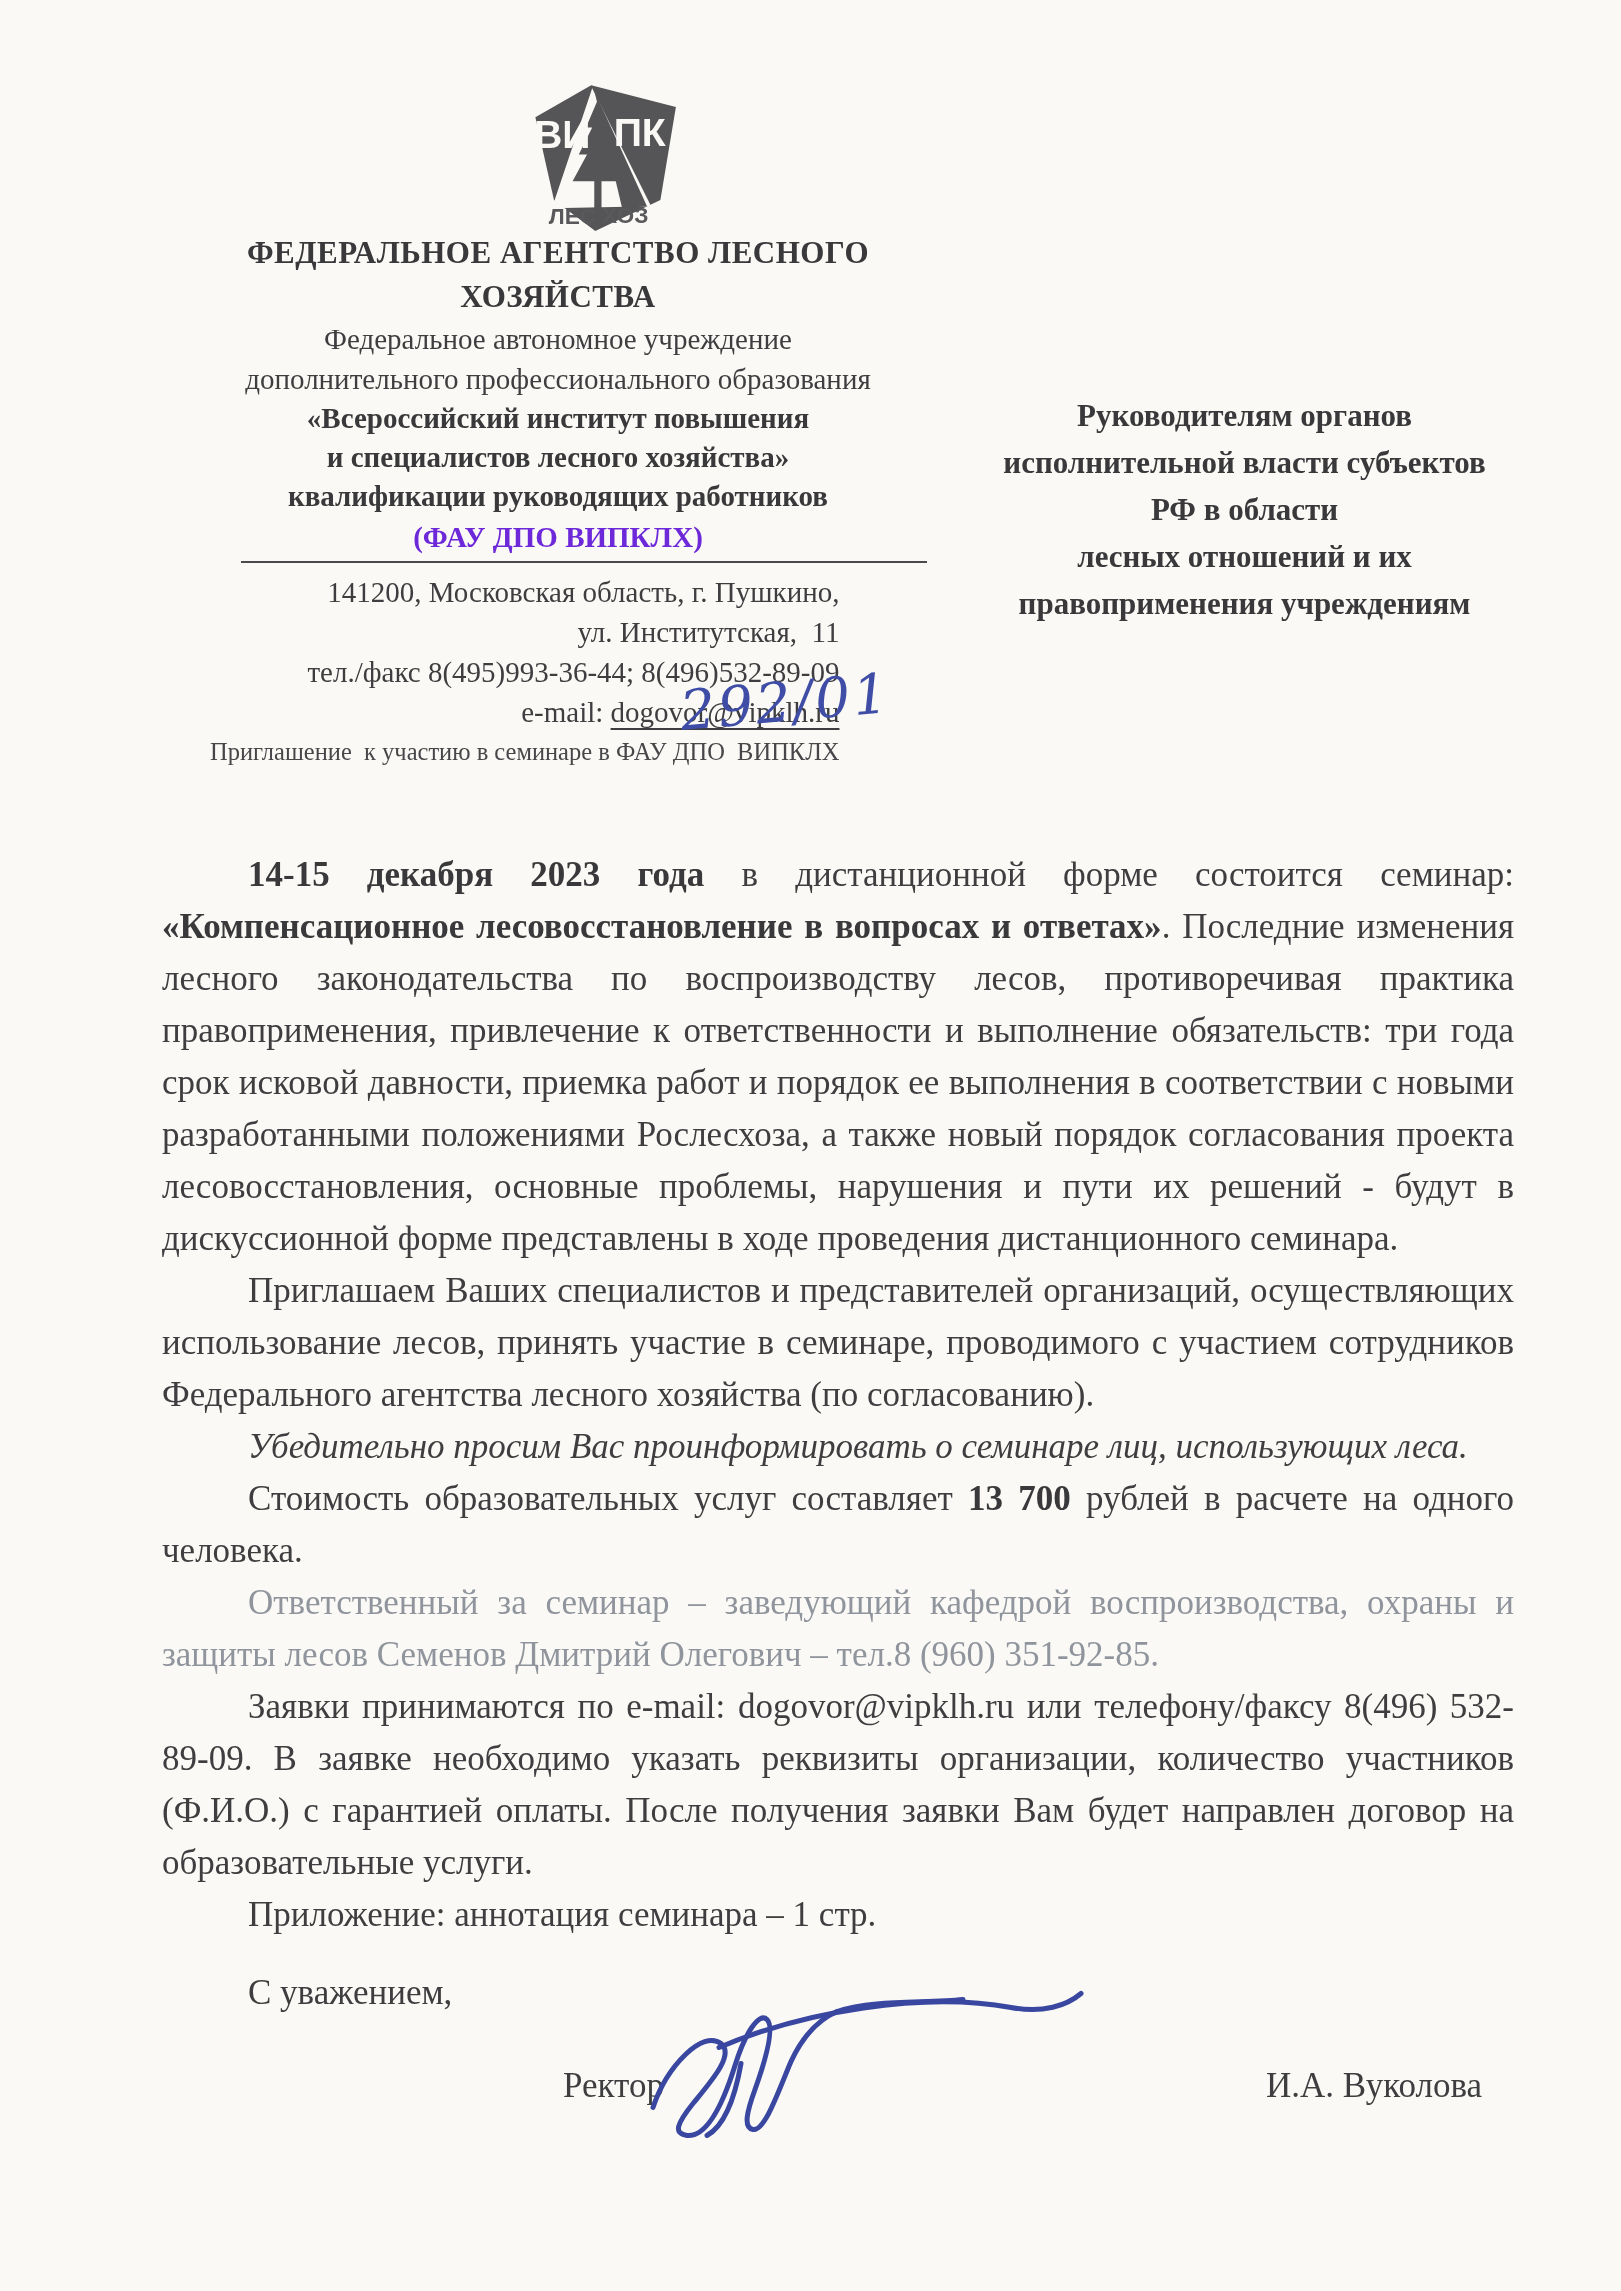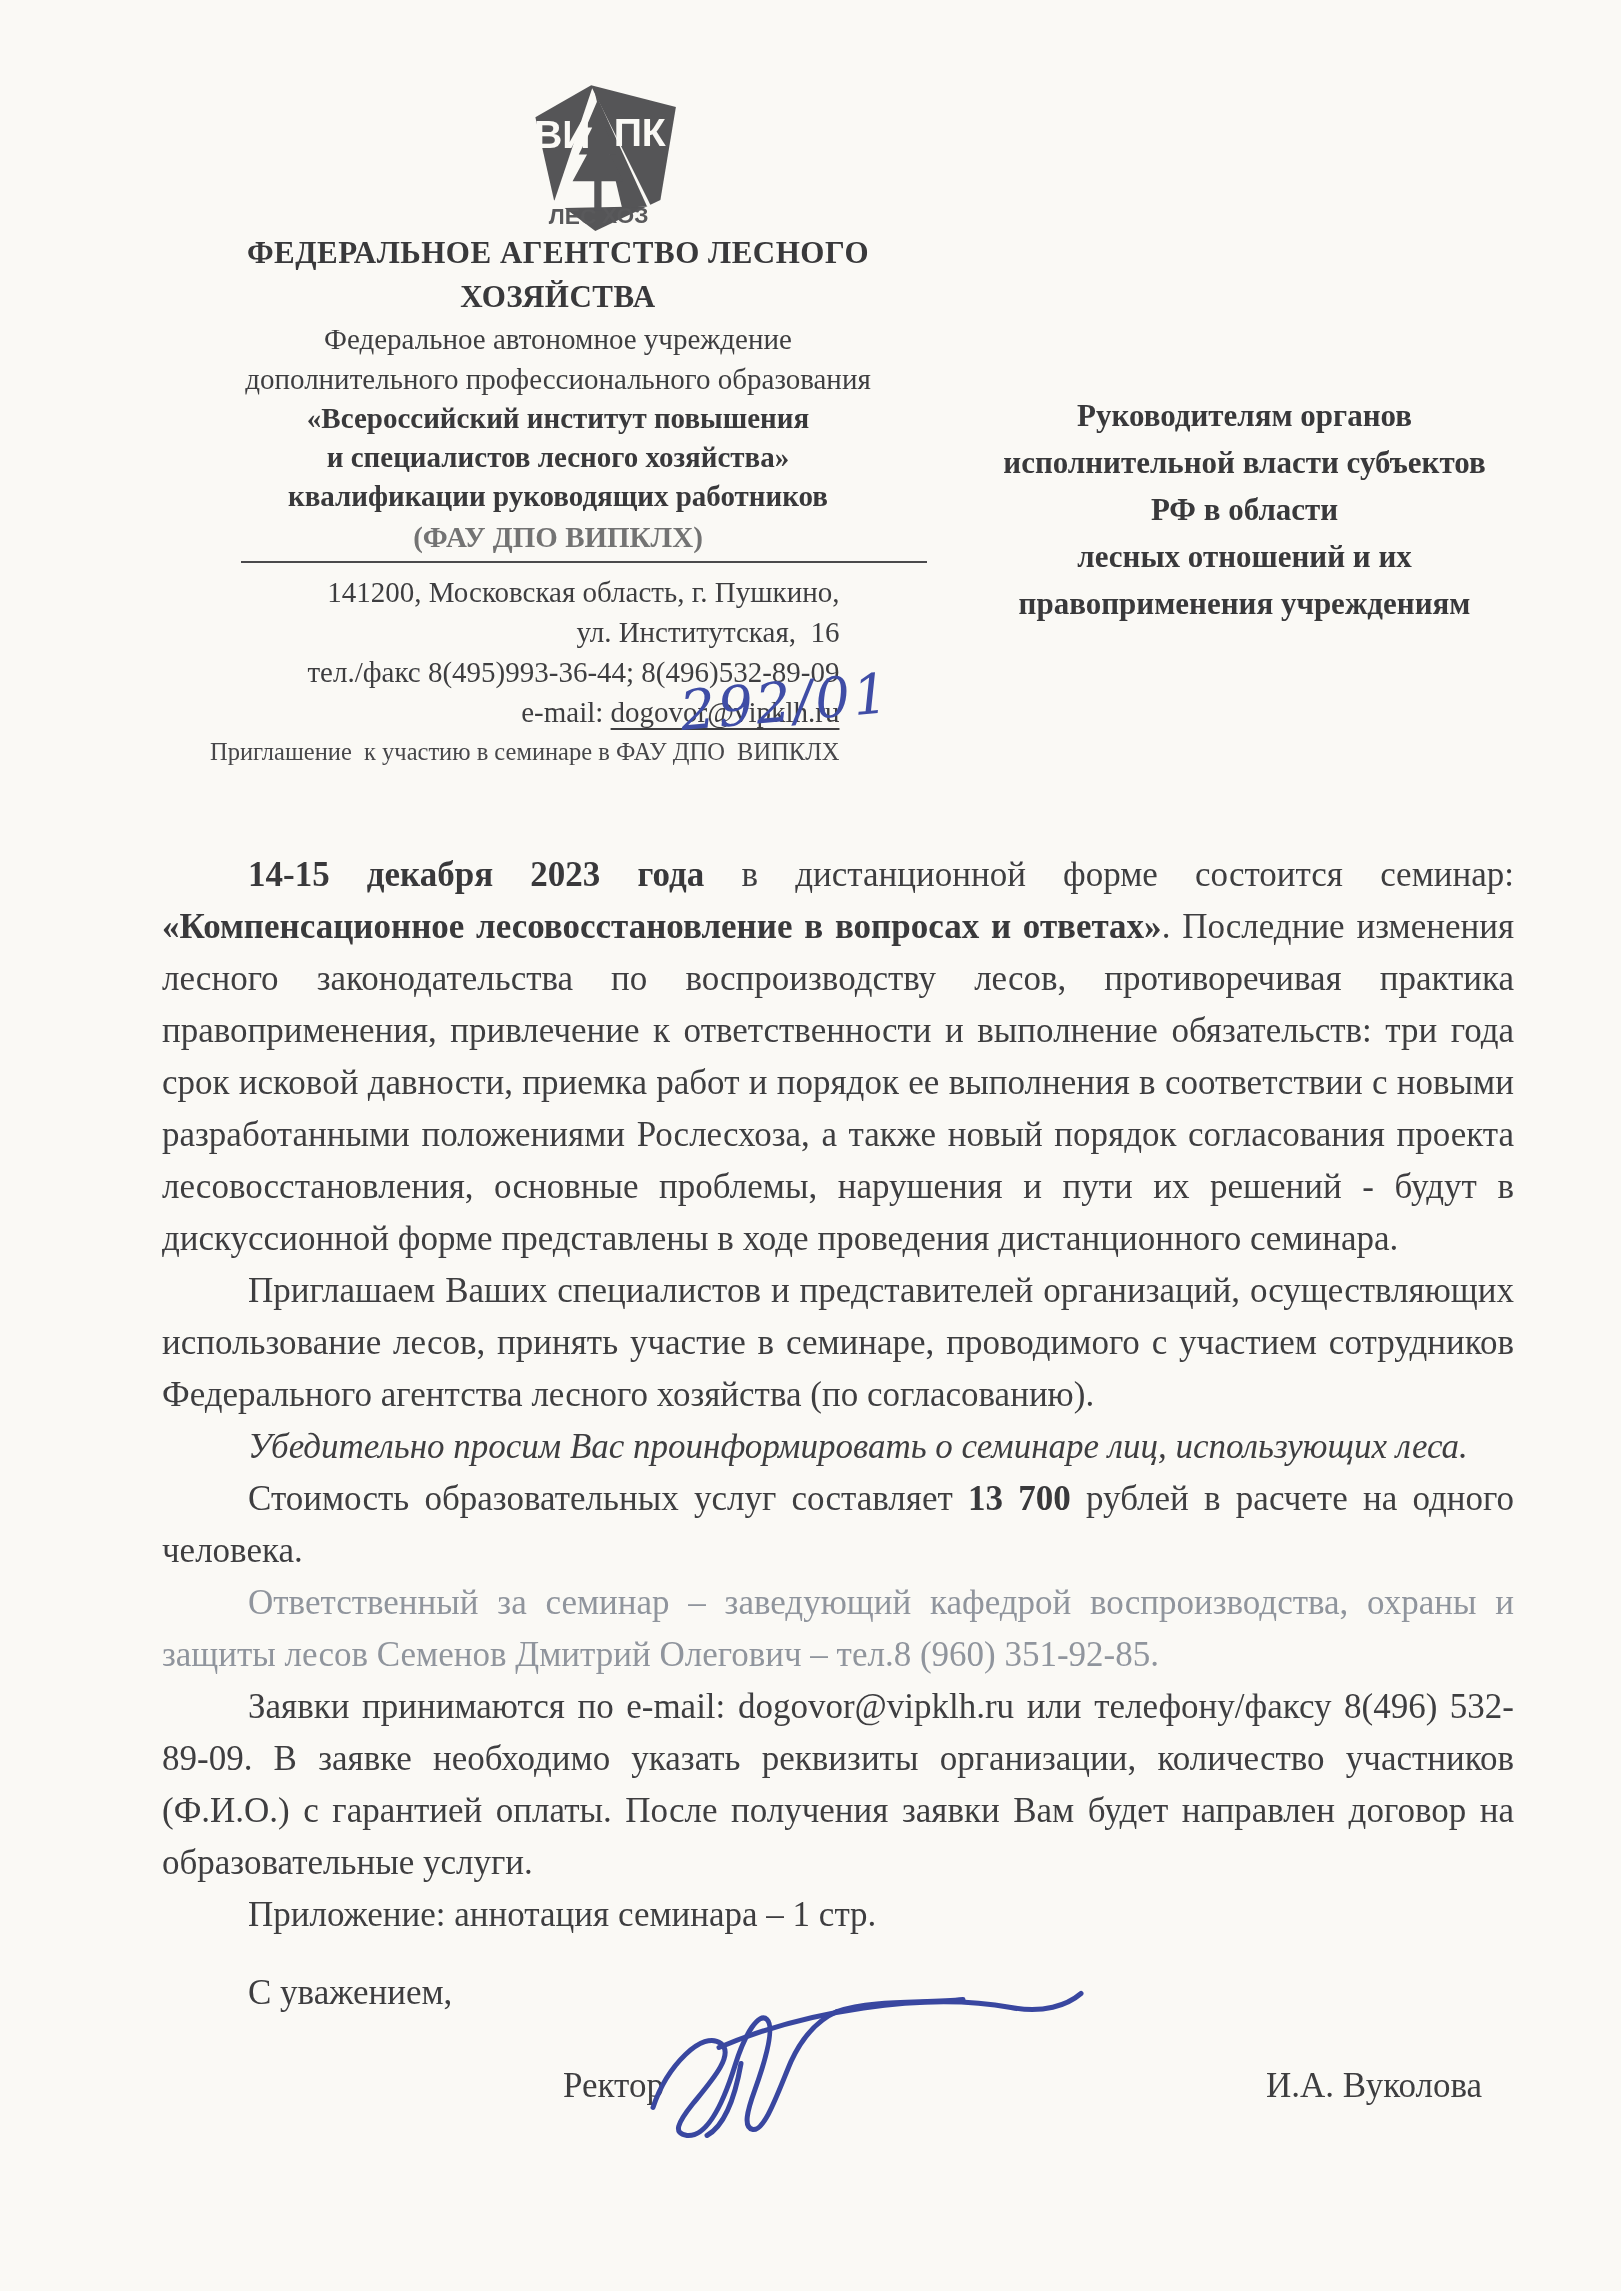--- a/index.html
+++ b/index.html
@@ -13,21 +13,21 @@
   
   .logo{position:absolute; left:518px; top:78px; width:167px; height:155px;}
   
   .lefthead{
     position:absolute; left:163px; top:231px; width:790px;
     text-align:center;
   }
   .agency{font-weight:bold; font-size:31px; line-height:44px; color:#39393b; letter-spacing:0.5px;}
   .orgline{font-size:29px; line-height:40px;}
   .instline{font-weight:bold; font-size:29px; line-height:39px; color:#39393b;}
-  .abbr{font-weight:bold; font-size:29px; line-height:43px; color:#737373;}
+  .abbr{font-weight:bold; font-size:29px; line-height:43px; color:#6d28d9;}
   .rule{position:absolute; left:241px; top:561px; width:686px; border-top:2.9px solid #4a4a4c;}
   
   .addr{position:absolute; left:173px; top:572px; font-size:29px; line-height:40px; text-align:right;}
   .addr .pre{white-space:pre;}
   .u{text-decoration:underline; text-underline-offset:5.9px;}
   .dateline{white-space:pre; border-bottom:2px solid #3d3d3f; padding-bottom:2px;}
   .blank{display:inline-block; width:323px; border-bottom:2px solid #3d3d3f; height:33px; vertical-align:bottom;}
   .handnum{
     position:absolute; left:680px; top:670px;
     font-family:"DejaVu Serif", serif; font-style:italic;
@@ -83,21 +83,21 @@
     <div class="instline">«Всероссийский институт повышения</div>
     <div class="instline">и специалистов лесного хозяйства»</div>
     <div class="instline">квалификации руководящих работников</div>
     <div class="abbr">(ФАУ ДПО ВИПКЛХ)</div>
   </div>
 
   <div class="rule"></div>
 
   <div class="addr">
     <div class="pre">141200, Московская область, г. Пушкино,</div>
-    <div class="pre">ул. Институтская,  16</div>
+    <div class="pre">ул. Институтская,  11</div>
     <div class="pre">тел./факс 8(495)993-36-44; 8(496)532-89-09</div>
     <div><span class="pre">e-mail: </span><span class="u">dogovor@vipklh.ru</span></div>
     <div class="subject">Приглашение  к участию в семинаре в ФАУ ДПО  ВИПКЛХ</div>
   </div>
 
   <div class="handnum">292/01</div>
 
   <div class="addressee">
     <div>Руководителям органов</div>
     <div>исполнительной власти субъектов</div>

